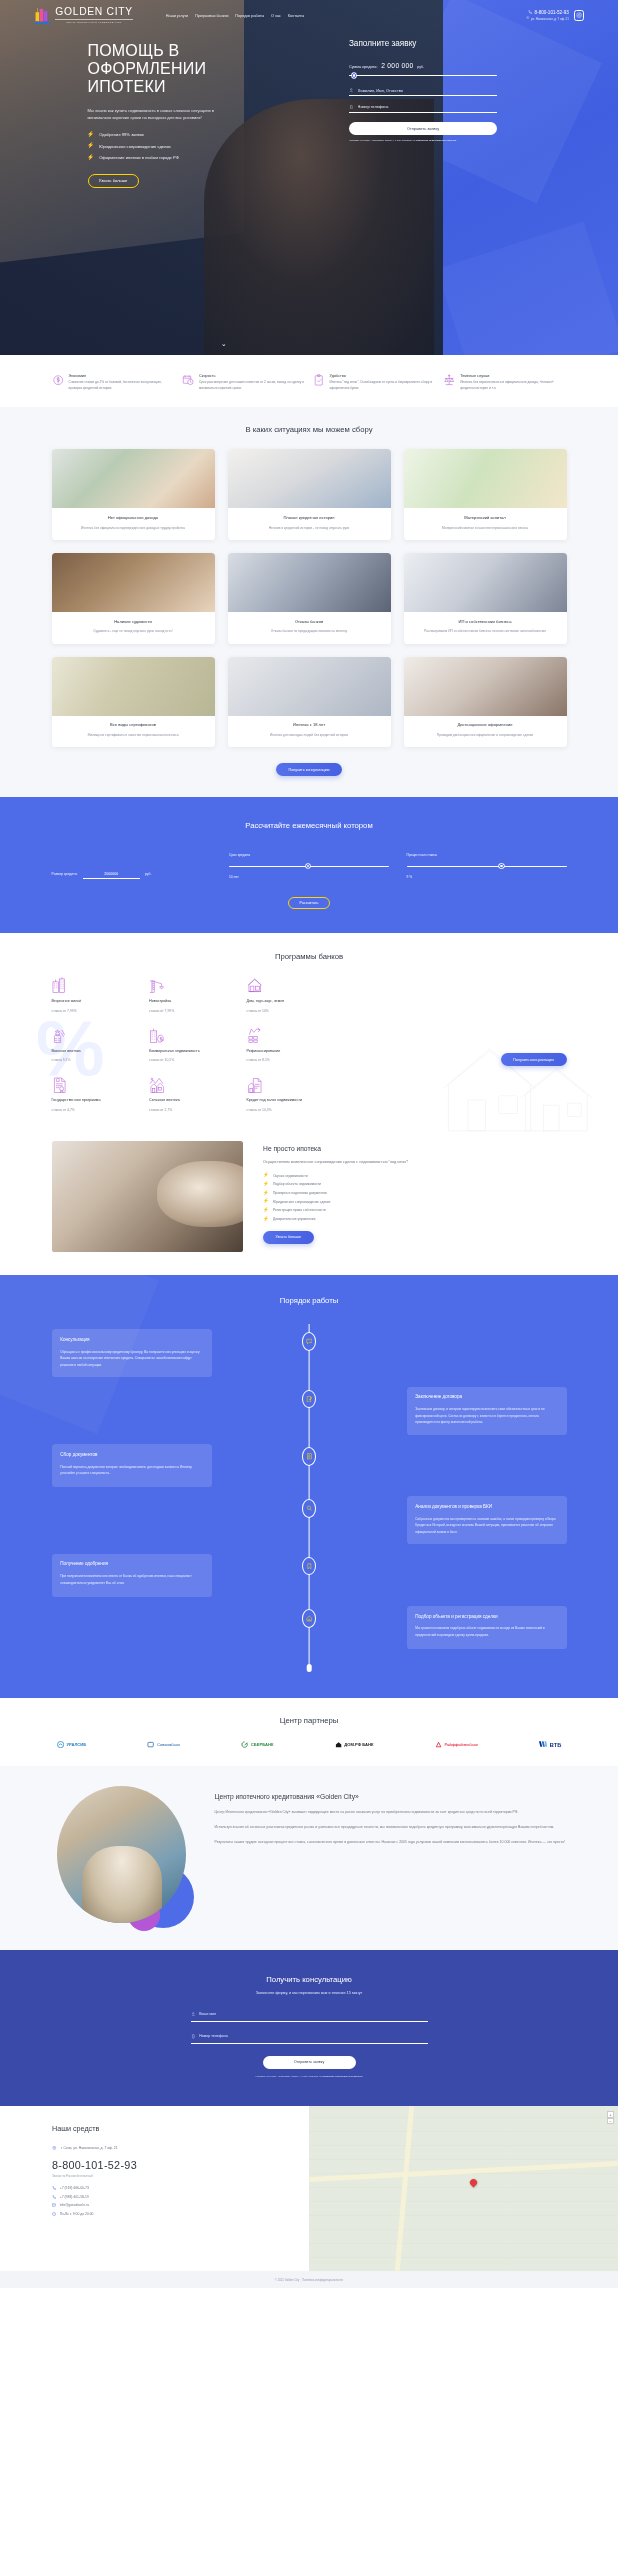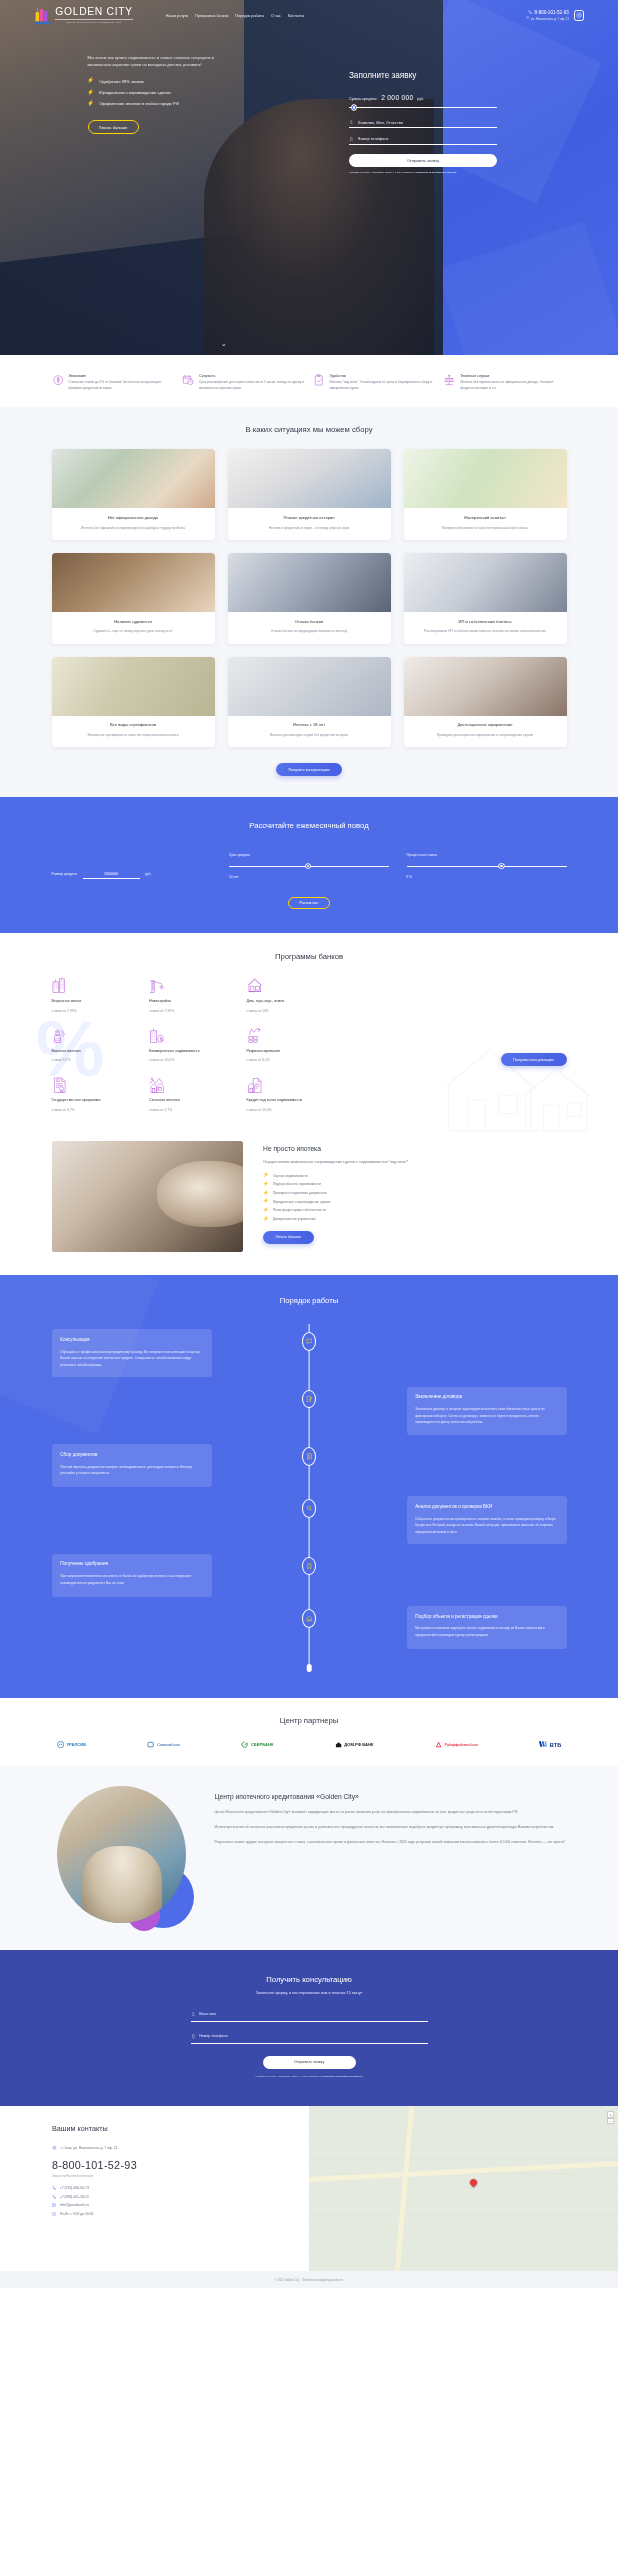--- a/index.html
+++ b/index.html
@@ -46,21 +46,21 @@
   .hero-left{width:309px;padding-left:61px}
   .hero-h1{font-size:16px;line-height:1.12;color:#fff;font-weight:400;letter-spacing:0.2px;text-transform:uppercase;max-width:155px}
   .hero-sub{margin-top:11.3px;font-size:4.1px;line-height:1.75;color:#e4e7f0;max-width:142px}
   .hero-list{margin-top:10.3px;display:flex;flex-direction:column;gap:5.7px}
   .hero-li{display:flex;align-items:center;gap:4.6px;font-size:4.1px;color:#eef0f7}
   .bolt{color:#ffd400;font-size:5.7px;line-height:1}
   .btn-outline{margin-top:13.4px;display:inline-flex;align-items:center;justify-content:center;
     height:14.4px;padding:0 10.3px;border:0.7px solid #ffd400;border-radius:7.7px;color:#fff;font-size:4.1px;background:transparent;cursor:pointer}
 
   .hero-form{width:175px;padding:0 13.4px;position:relative;z-index:6;margin-top:-3.1px}
-  .form-title{font-size:8.2px;color:#fff;font-weight:400;margin-top:32px}
+  .form-title{font-size:8.2px;color:#fff;font-weight:400;}
   .amount-row{margin-top:13.4px;color:#fff;display:flex;align-items:baseline;gap:3.6px}
   .amount-label{font-size:3.9px;color:#e8ecff}
   .amount-value{font-size:6.7px;letter-spacing:0.3px}
   .amount-unit{font-size:3.6px;color:#e8ecff}
   .slider{position:relative;height:7.2px;margin-top:3.6px}
   .slider .track{position:absolute;top:3.1px;left:0;right:0;height:0.8px;background:#fff;border-radius:1px}
   .slider .knob{position:absolute;top:1px;width:4.6px;height:4.6px;border-radius:50%;background:#fff;border:1.2px solid #4f6ce8;box-shadow:0 0 0 0.7px #fff}
   .f-field{margin-top:8.2px;border-bottom:0.7px solid #fff;display:flex;align-items:center;gap:4.1px;padding-bottom:2.6px}
   .f-field .fi{color:#dfe5ff;display:flex}
   .f-field input{background:transparent;border:0;outline:none;color:#fff;font-size:3.9px;font-family:inherit;width:100%}
@@ -271,20 +271,21 @@
             <rect x="3" y="3" width="14" height="14" rx="4"></rect>
               <circle cx="10" cy="10" r="3.4"></circle>
               <circle cx="14.4" cy="5.6" r=".9" fill="#fff" stroke="none"></circle>
           </svg>
         </div>
       </div>
     </div>
 
     <div class="hero-inner">
       <div class="hero-left">
+        <h1 class="hero-h1">ПОМОЩЬ В ОФОРМЛЕНИИ ИПОТЕКИ</h1>
         <p class="hero-sub">Мы знаем как купить недвижимость в самых сложных ситуациях в минимально короткие сроки на выгодных для вас условиях!</p>
         <div class="hero-list">
           <div class="hero-li">
               <span class="bolt">⚡</span>
               <span>Одобрение 99% заявок</span>
             </div>
           <div class="hero-li">
               <span class="bolt">⚡</span>
               <span>Юридическое сопровождение сделки</span>
             </div>
@@ -459,21 +460,21 @@
             <div class="card-p">Проводим дистанционное оформление и сопровождение сделки</div>
           </div>
         </div>
     </div>
     <div class="center mt30"><button class="btn-blue">Получить консультацию</button></div>
   </div>
 </section>
 
 <section class="calc">
   <div class="wrap">
-    <h2>Рассчитайте ежемесячный повод</h2>
+    <h2>Рассчитайте ежемесячный котором</h2>
     <div class="calc-row">
       <div class="calc-c1">
         <span class="c-lab">Размер кредита:</span>
         <input class="c-input" value="2000000" style="">
         <span class="c-unit">руб.</span>
       </div>
       <div class="calc-c">
         <div class="c-top">Срок кредита</div>
         <div class="slider">
           <div class="track"></div>
@@ -846,21 +847,21 @@
       <button class="cf-btn">Отправить заявку</button>
       <div class="cf-note">
         <span>Нажимая на кнопку «Отправить заявку», я даю согласие на </span><b>обработку персональных данных</b>
       </div>
     </div>
   </div>
 </section>
 
 <section class="contacts">
   <div class="ct-left">
-    <div class="ct-h">Вашим контакты</div>
+    <div class="ct-h">Наши средств</div>
     <div class="ct-addr">
       <span class="ct-ico">
           <svg width="4.6" height="4.6" viewBox="0 0 16 16" fill="none" stroke="#4f6ce8" stroke-width="1.4">
             <path d="M8 15s5-5.2 5-9A5 5 0 0 0 3 6c0 3.8 5 9 5 9z"></path>
             <circle cx="8" cy="6" r="1.8"></circle>
           </svg>
         </span>
       <span>г. Сочи, ул. Навагинская, д. 7 оф. 21</span>
     </div>
     <div class="ct-phone">8-800-101-52-93</div>

